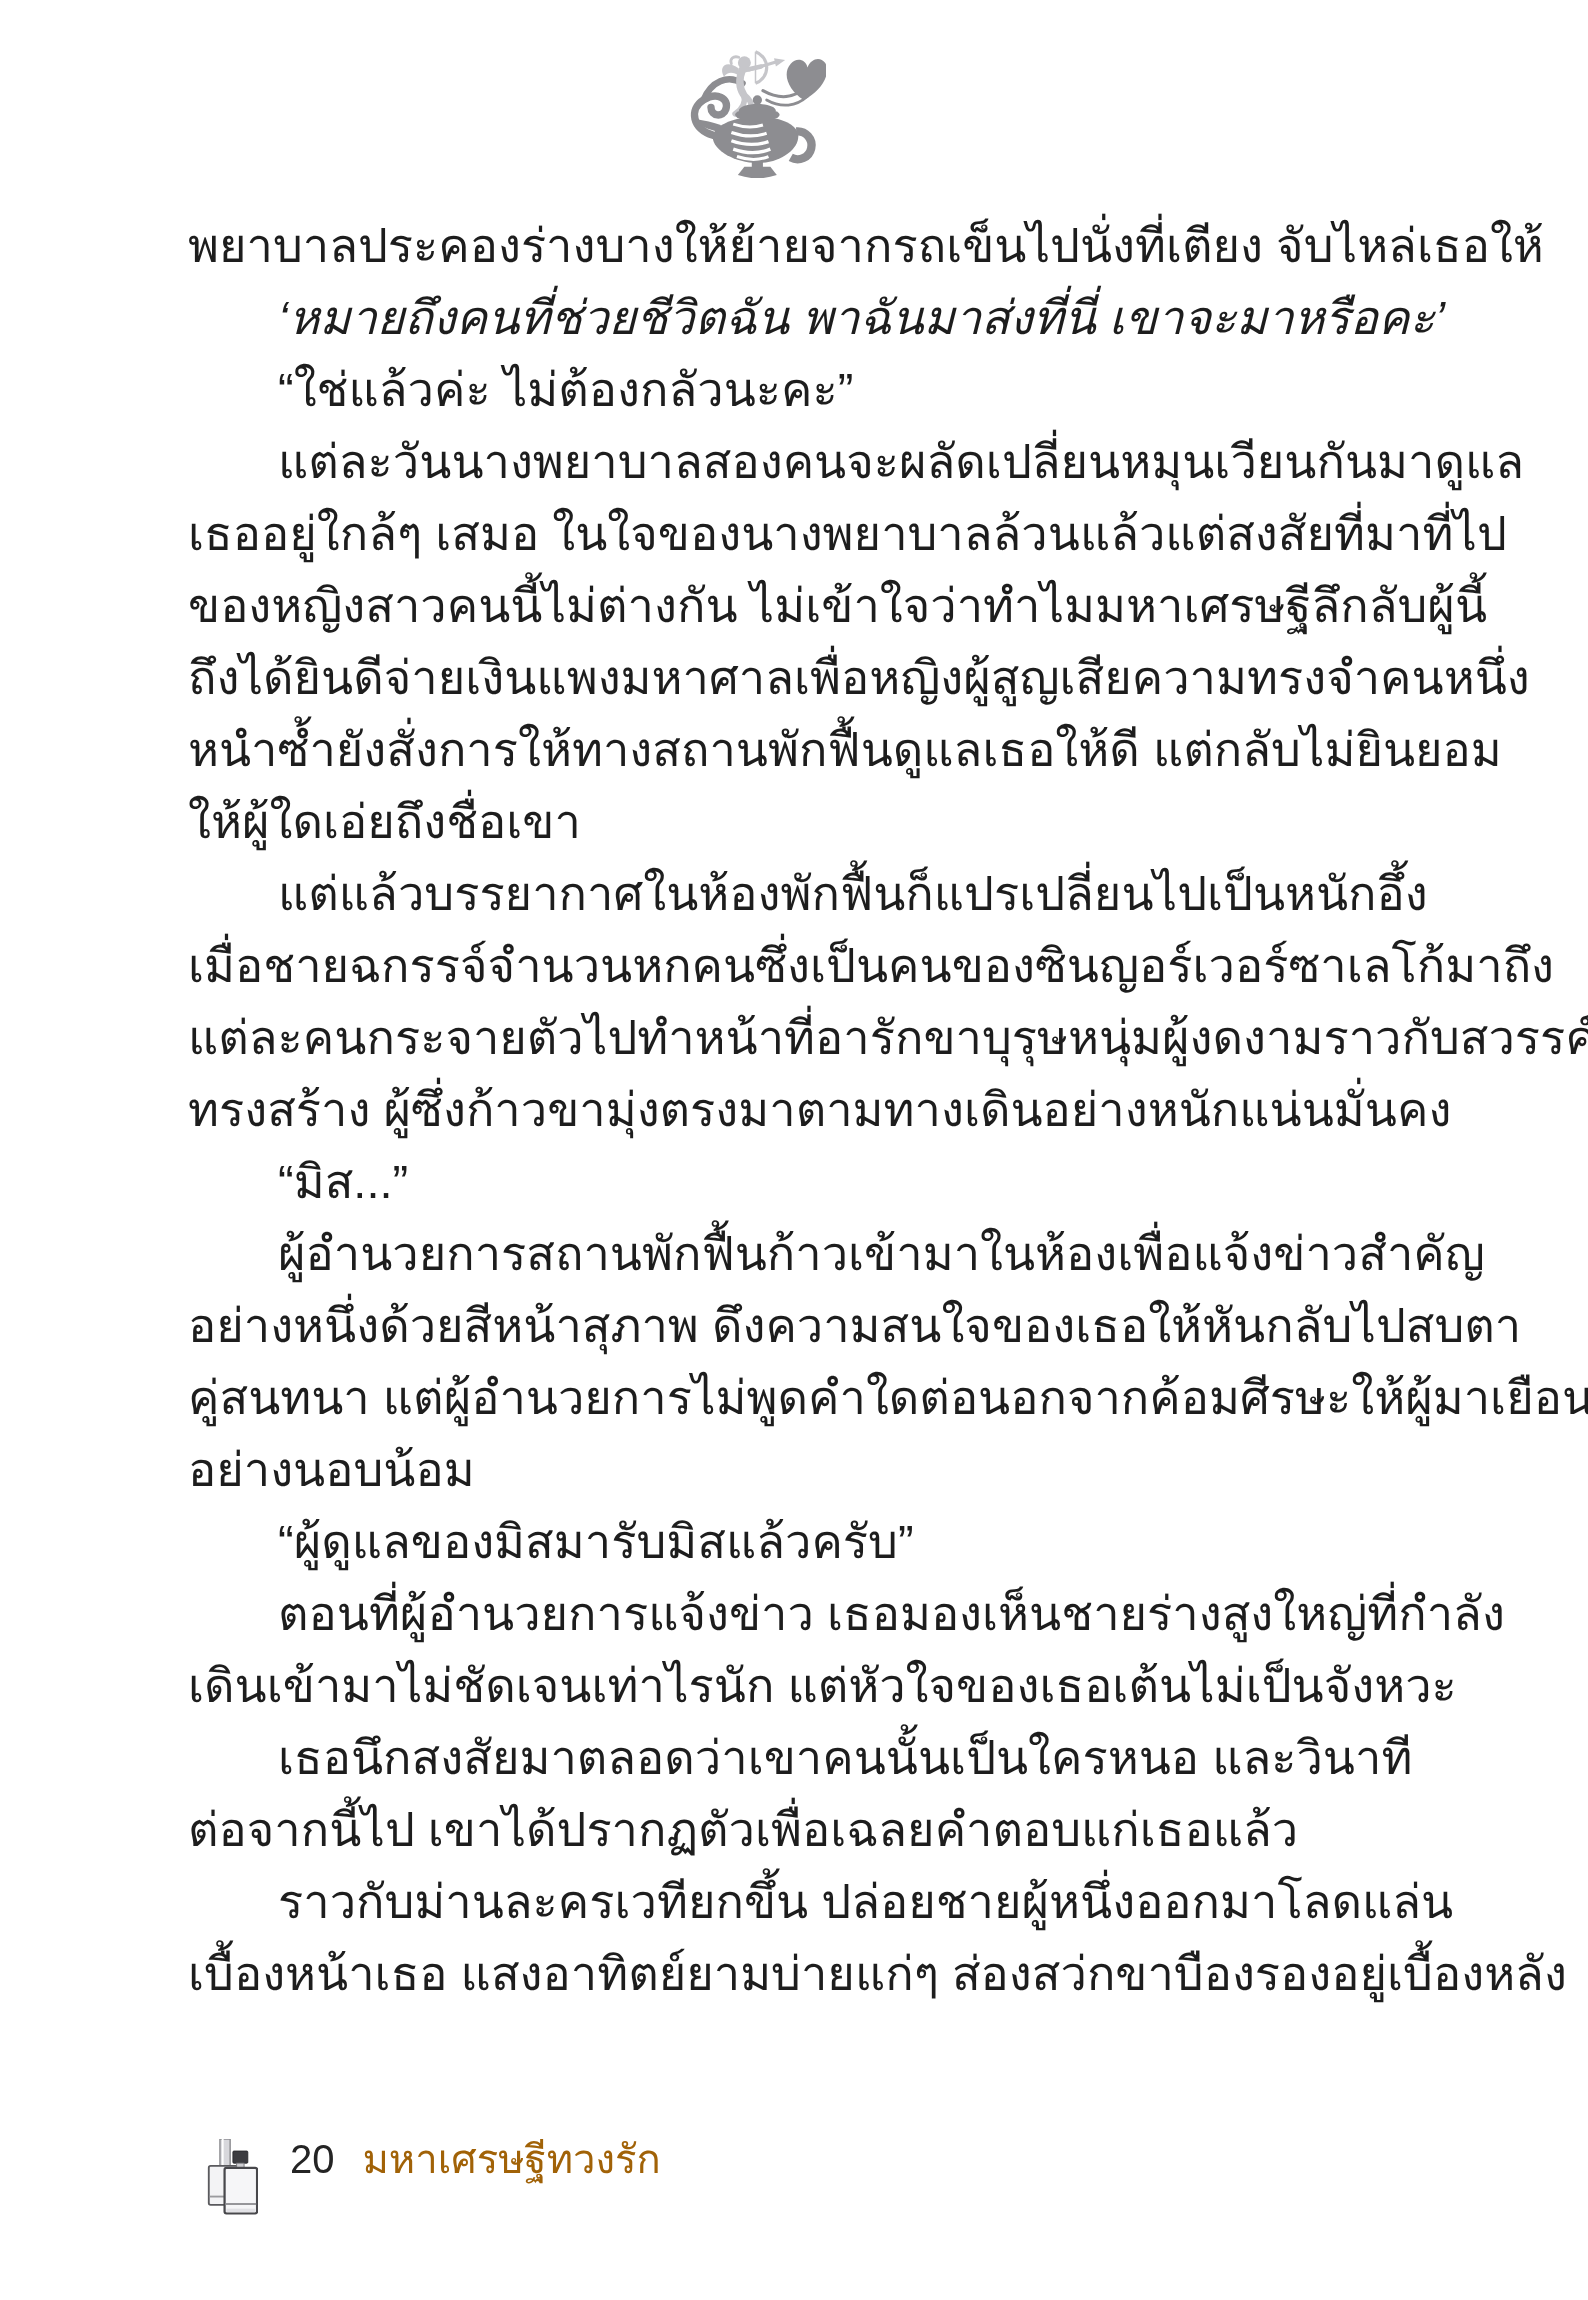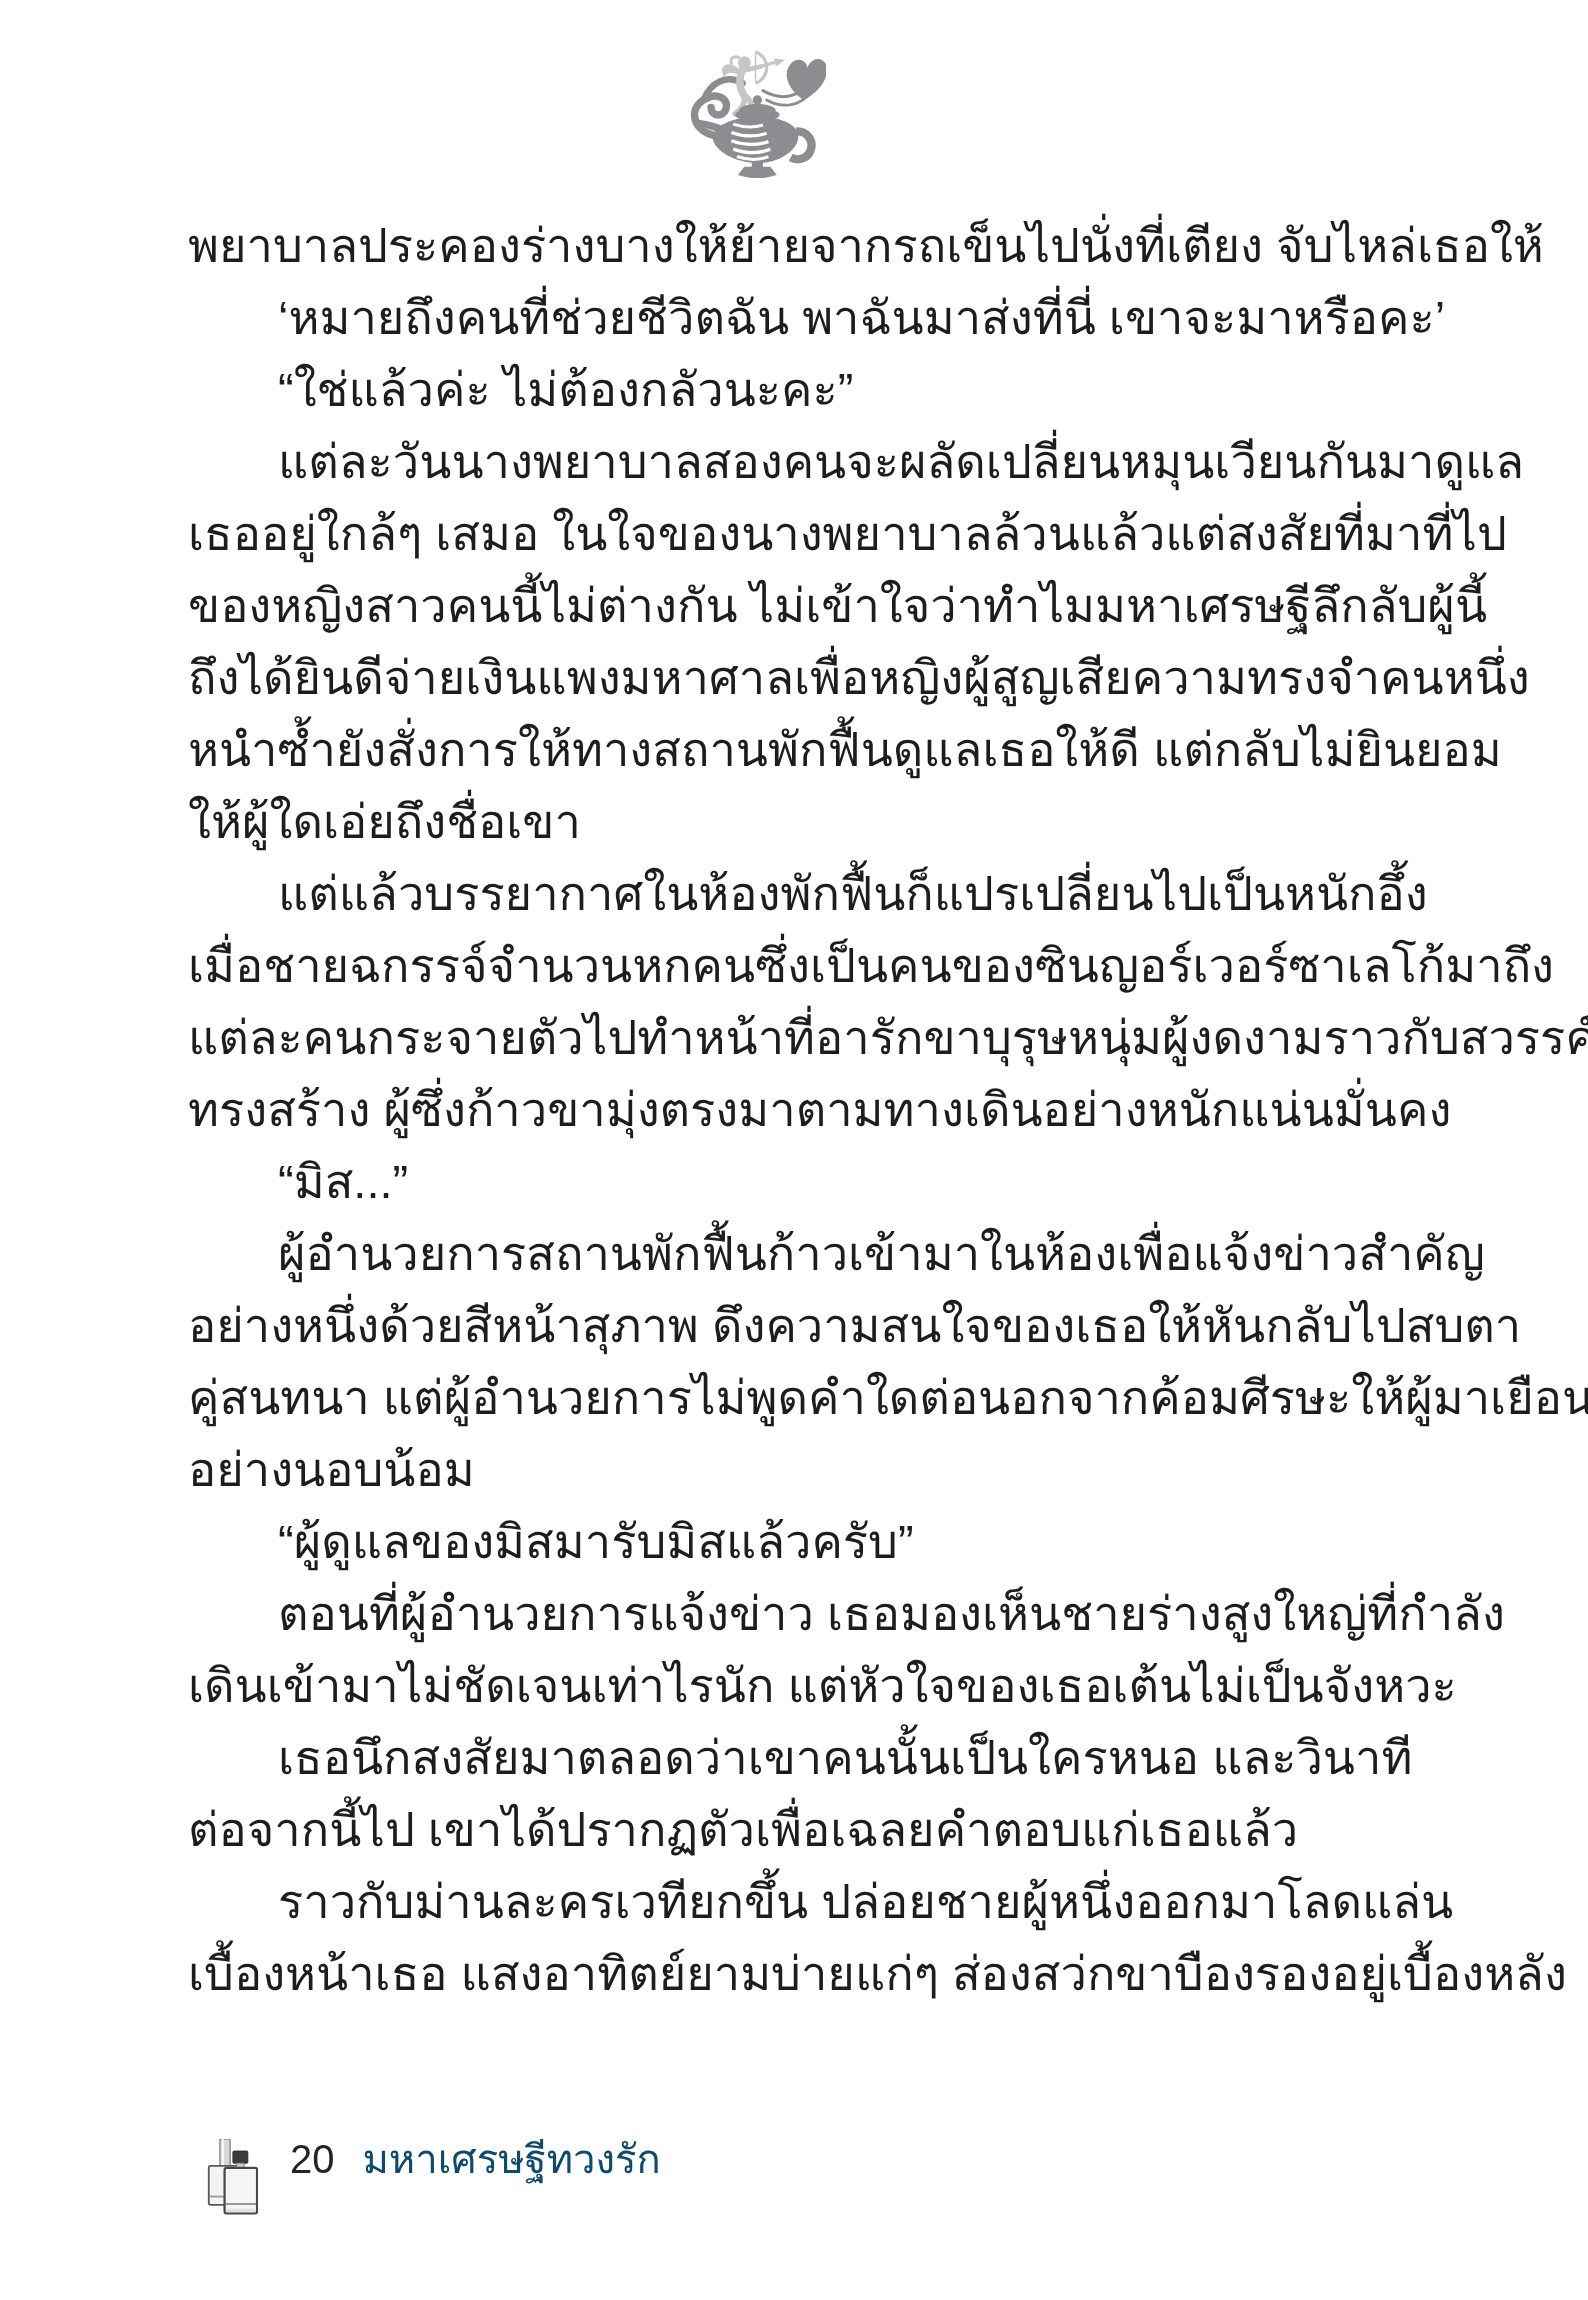--- a/index.html
+++ b/index.html
@@ -8,31 +8,31 @@
     font-family:"Liberation Sans","DejaVu Sans",sans-serif;
     color:#1d1d1d;overflow:hidden;
   }
   .ornament{position:absolute;left:685px;top:46px;width:141px;height:132px;}
   .body-text{
     position:absolute;left:188px;top:210px;width:1299px;
     font-size:47px;line-height:72px;
   }
   .line{display:block;height:72px;white-space:nowrap;}
   .indent{padding-left:90px;}
-  .italic{}
+  .italic{font-style:italic;}
   .footer{
     position:absolute;left:206px;top:2139px;height:80px;
     display:flex;align-items:flex-start;
   }
   .footer .bottles{width:52px;height:78px;flex:0 0 auto;}
   .footer .pagenum{
     font-size:40px;line-height:1;margin-left:32px;padding-bottom:5.6px;color:#242424;
   }
   .footer .booktitle{
-    font-size:40px;line-height:1;margin-left:28px;padding-bottom:5.6px;color:#0c4a6e;
+    font-size:40px;line-height:1;margin-left:28px;padding-bottom:5.6px;color:#a16207;
   }
 </style>
 </head>
 <body>
 
 <div class="ornament">
   <svg width="141" height="132" viewBox="0 0 152 142" xmlns="http://www.w3.org/2000/svg">
 
     <path d="M30,96 C8,90 4,68 20,58 C34,49 48,56 44,68 C41,77 28,76 28,66" fill="none" stroke="#8d8d91" stroke-width="8" stroke-linecap="round"></path>
     <path d="M20,58 C28,38 46,30 62,40" fill="none" stroke="#8d8d91" stroke-width="7" stroke-linecap="round"></path>

